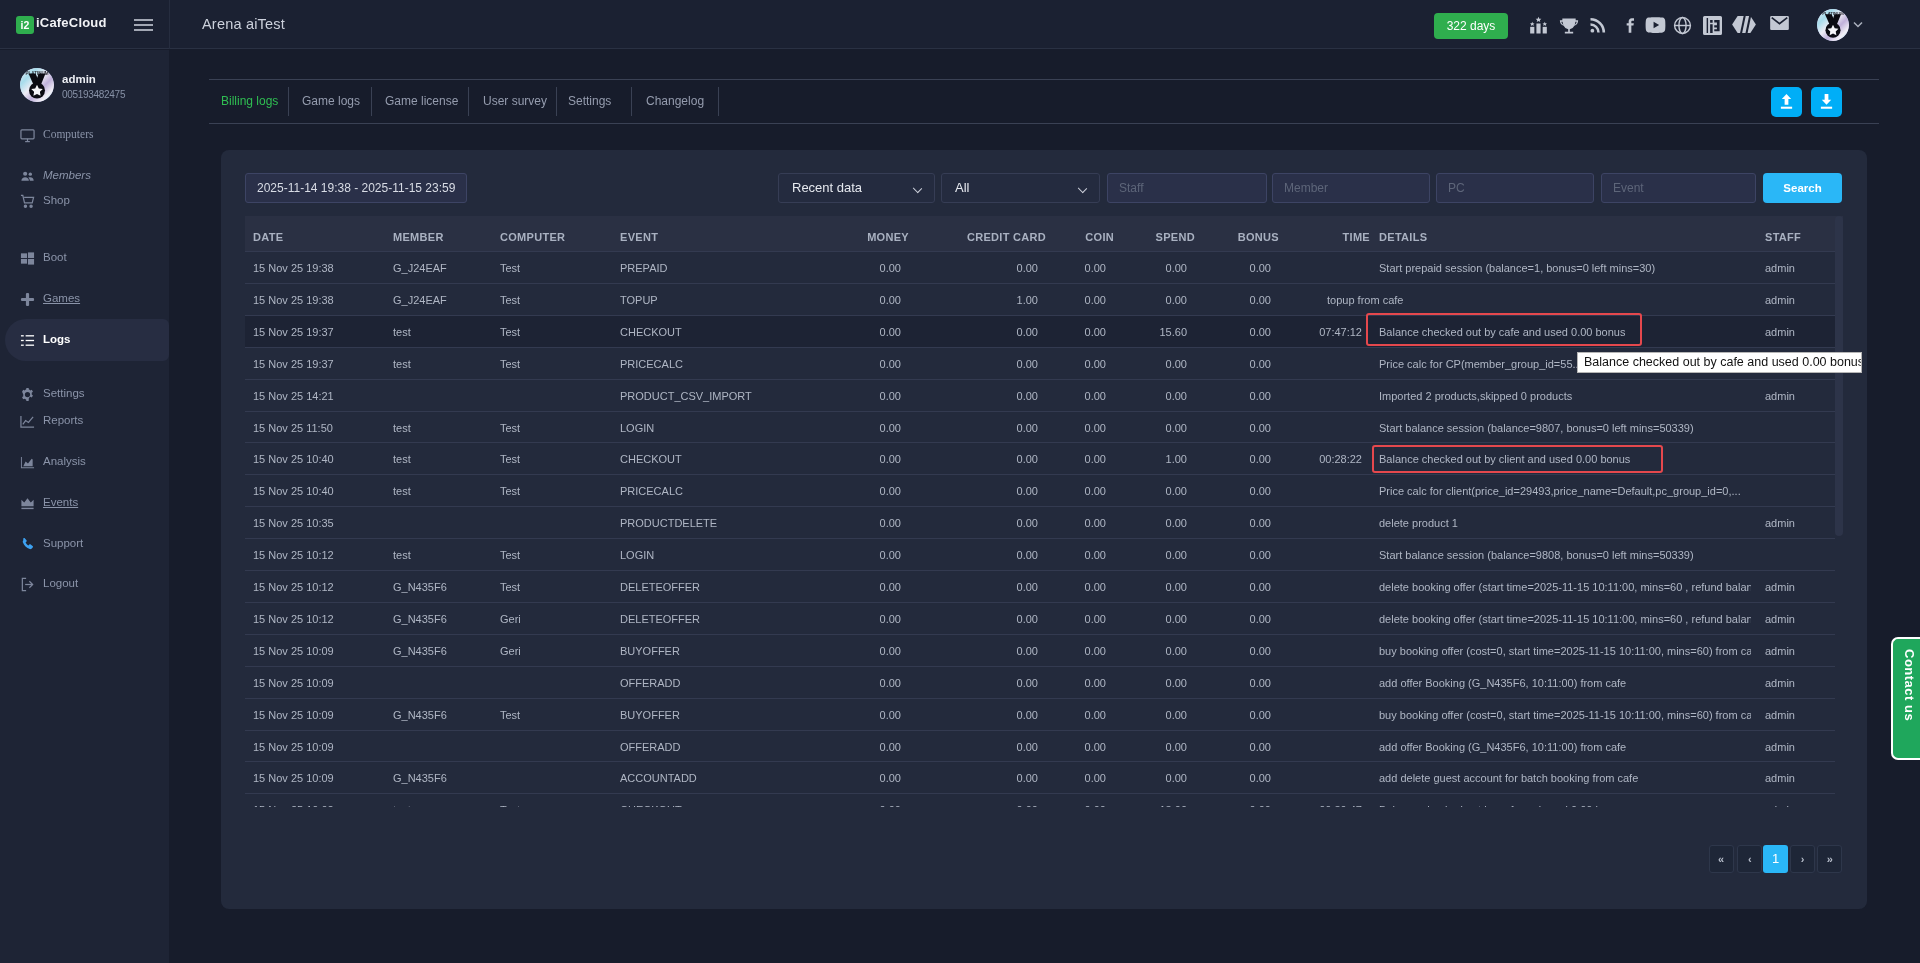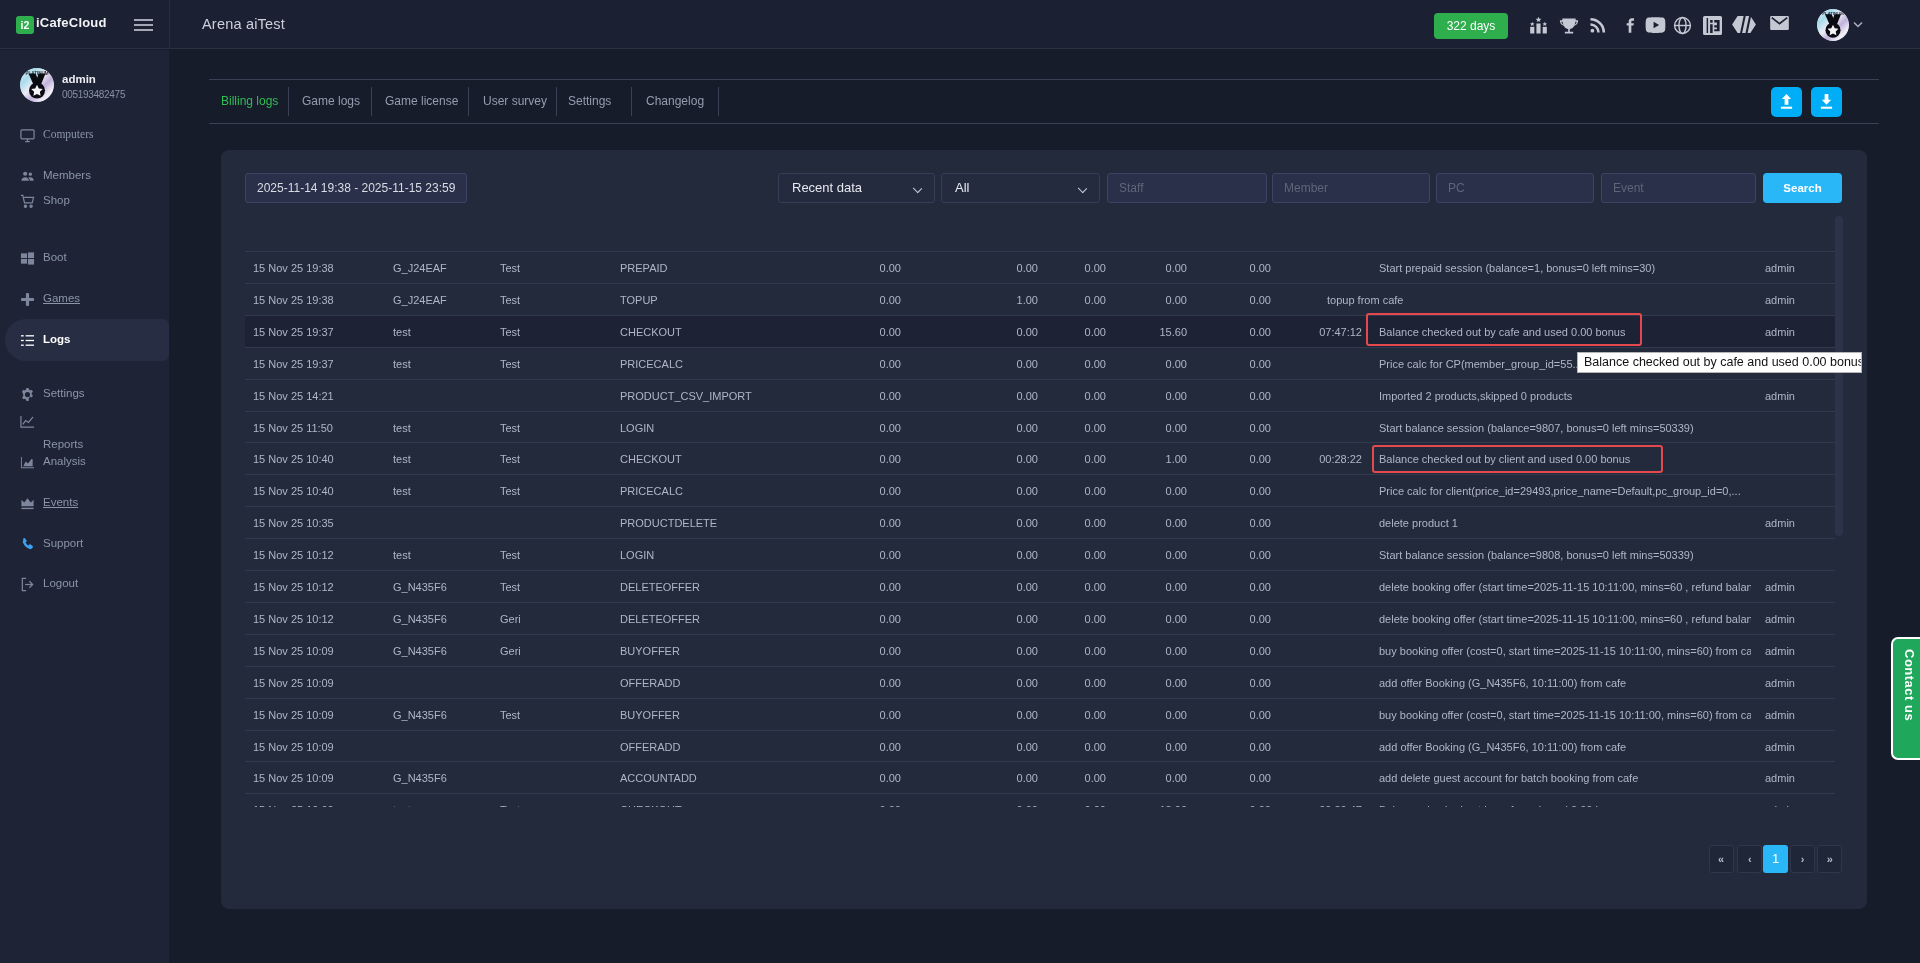--- a/index.html
+++ b/index.html
@@ -176,21 +176,21 @@
     </div>
 <div class="mitem" style="top:106px">
       <span class="ic"><svg viewBox="0 0 16 16" width="15" height="15">
           <g fill="#7d869c">
             <circle cx="5.5" cy="5" r="2.2"></circle>
             <circle cx="11" cy="5.5" r="1.8"></circle>
             <path d="M1.5 12.5c0-2.2 1.8-3.6 4-3.6s4 1.4 4 3.6z"></path>
             <path d="M10.5 12.5c0-1.6-.7-2.7-1.7-3.3.7-.4 1.5-.5 2.2-.5 1.9 0 3.5 1.2 3.5 3.1v.7z"></path>
           </g>
         </svg></span>
-      <span class="lb" style="color:#8b94a9;">Members</span>
+      <span class="lb" style="color:#8b94a9;font-style:italic;">Members</span>
     </div>
 <div class="mitem" style="top:131px">
       <span class="ic"><svg viewBox="0 0 16 16" width="15" height="15">
           <g fill="none" stroke="#7d869c" stroke-width="1.3">
             <path d="M1 1.5h2l1.8 8h8.2l1.5-6H4.4"></path>
             <circle cx="5.8" cy="13" r="1.2" fill="#7d869c"></circle>
             <circle cx="11.8" cy="13" r="1.2" fill="#7d869c"></circle>
           </g>
         </svg></span>
       <span class="lb" style="color:#8b94a9;">Shop</span>
@@ -235,21 +235,21 @@
         </svg></span>
       <span class="lb" style="color:#8b94a9;">Settings</span>
     </div>
 <div class="mitem" style="top:351px">
       <span class="ic"><svg viewBox="0 0 16 16" width="15" height="15">
           <g fill="none" stroke="#7d869c" stroke-width="1.3">
             <path d="M1 2v12h14"></path>
             <path d="M3 11l3-4 3 2 5-6"></path>
           </g>
         </svg></span>
-      <span class="lb" style="color:#8b94a9;margin-top:24px;">Reports</span>
+      <span class="lb" style="color:#8b94a9;">Reports</span>
     </div>
 <div class="mitem" style="top:392px">
       <span class="ic"><svg viewBox="0 0 16 16" width="15" height="15">
           <g fill="#7d869c">
             <path d="M1 14V2h1v11h13v1z"></path>
             <path d="M3.5 12L6 7l2.5 2 4-5 1 .8V12z"></path>
           </g>
         </svg></span>
       <span class="lb" style="color:#8b94a9;">Analysis</span>
     </div>
@@ -313,20 +313,34 @@
   </div>
 <div id="card">
   <div class="finput" style="left:24px; width:222px;">2025-11-14 19:38 - 2025-11-15 23:59</div>
   <div class="fsel" style="left:557px; width:157px;">Recent data</div>
   <div class="fsel" style="left:720px; width:159px;">All</div>
   <div class="finput ph" style="left:886px; width:160px;">Staff</div>
   <div class="finput ph" style="left:1051px; width:158px;">Member</div>
   <div class="finput ph" style="left:1215px; width:158px;">PC</div>
   <div class="finput ph" style="left:1380px; width:155px;">Event</div>
   <div id="searchbtn">Search</div>
+  <div id="thead">
+      <span class="th" style="left:8px">DATE</span>
+<span class="th" style="left:148px">MEMBER</span>
+<span class="th" style="left:255px">COMPUTER</span>
+<span class="th" style="left:375px">EVENT</span>
+<span class="th" style="right:934px">MONEY</span>
+<span class="th" style="right:797px">CREDIT CARD</span>
+<span class="th" style="right:729px">COIN</span>
+<span class="th" style="right:648px">SPEND</span>
+<span class="th" style="right:564px">BONUS</span>
+<span class="th" style="right:473px">TIME</span>
+<span class="th" style="left:1134px">DETAILS</span>
+<span class="th" style="left:1520px">STAFF</span>
+    </div>
   <div id="tbody">
       <div class="trow" style="top:101.0px">
         <span class="td" style="left:8px">15 Nov 25 19:38</span>
         <span class="td" style="left:148px">G_J24EAF</span>
         <span class="td" style="left:255px">Test</span>
         <span class="td" style="left:375px">PREPAID</span>
         <span class="td" style="right:934px">0.00</span>
         <span class="td" style="right:797px">0.00</span>
         <span class="td" style="right:729px">0.00</span>
         <span class="td" style="right:648px">0.00</span>

